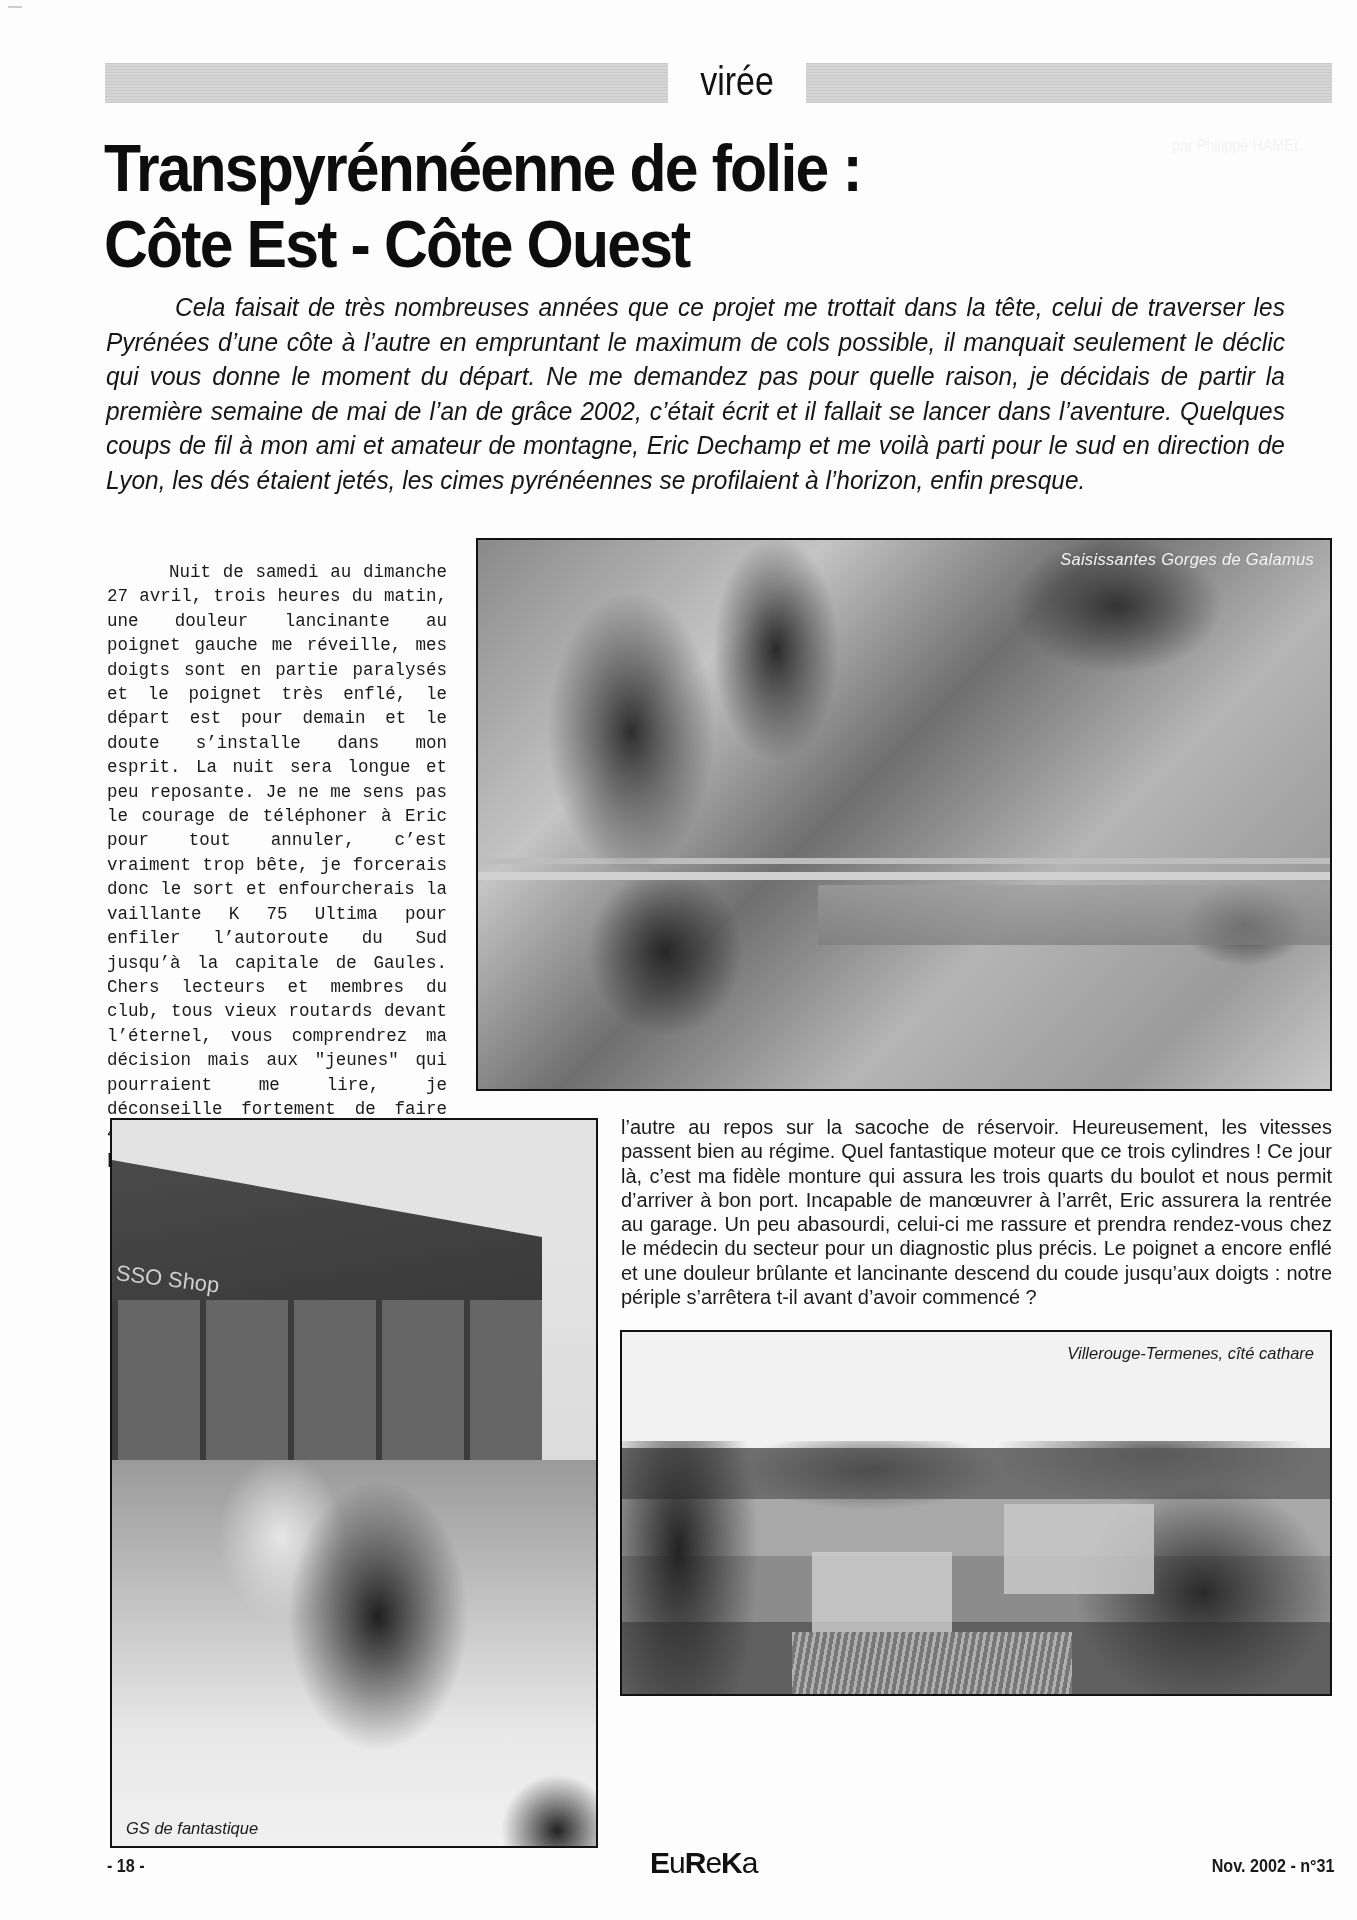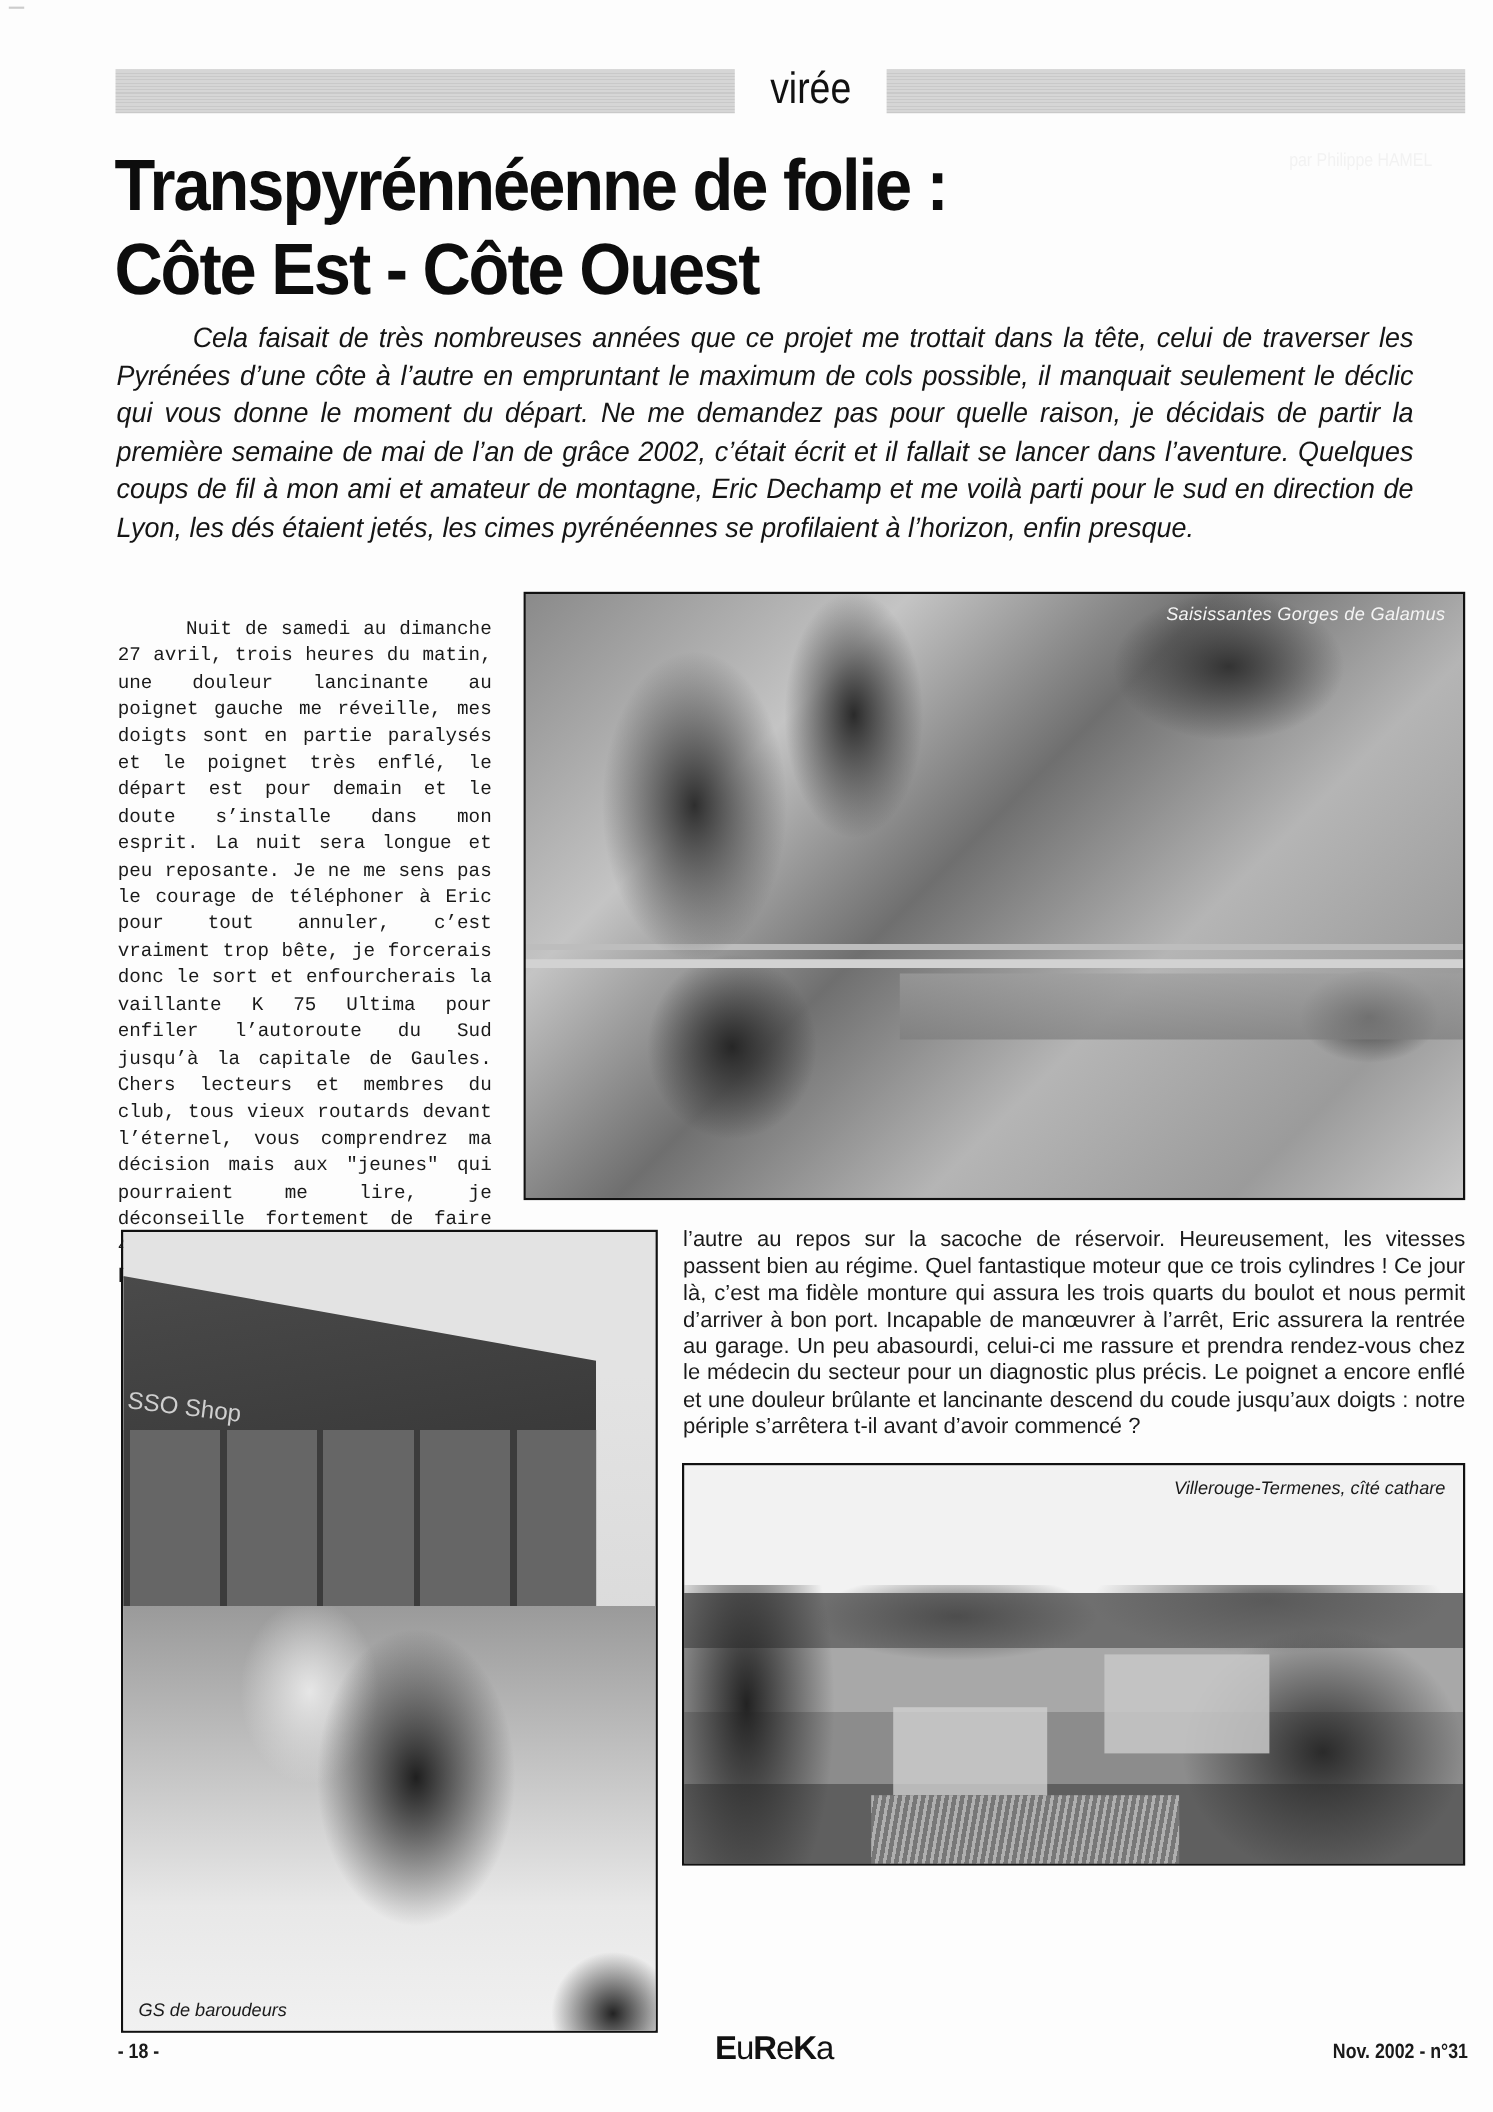--- a/index.html
+++ b/index.html
@@ -185,21 +185,21 @@
   <div class="road"></div>
   <div class="wall"></div>
   <span class="caption-light" style="right:16px; top:10px;">Saisissantes Gorges de Galamus</span>
 </div>
 
 <div class="photo photo-shop">
   <div class="shop-roof"></div>
   <div class="shop-sign">SSO Shop</div>
   <div class="shop-front"></div>
   <div class="shop-ground"></div>
-  <span class="caption-dark" style="left:14px; bottom:8px;">GS de baroudeurs</span>
+  <span class="caption-dark" style="left:14px; bottom:8px;">GS de fantastique</span>
 </div>
 
 <div class="col-right">
   <span>l’autre au repos sur la sacoche de réservoir. Heureusement, les vitesses passent bien au régime. Quel fantastique moteur que ce trois cylindres ! Ce jour là, c’est ma fidèle monture qui assura les trois quarts du boulot et nous permit d’arriver à bon port. Incapable de manœuvrer à l’arrêt, Eric assurera la rentrée au garage. Un peu abasourdi, celui-ci me rassure et prendra rendez-vous chez le médecin du secteur pour un diagnostic plus précis. Le poignet a encore enflé et une douleur brûlante et lancinante descend du coude jusqu’aux doigts : notre périple s’arrêtera t-il avant d’avoir commencé ?</span>
 </div>
 
 <div class="photo photo-village">
   <div class="castle"></div>
   <div class="houses"></div>
   <div class="vineyard"></div>

